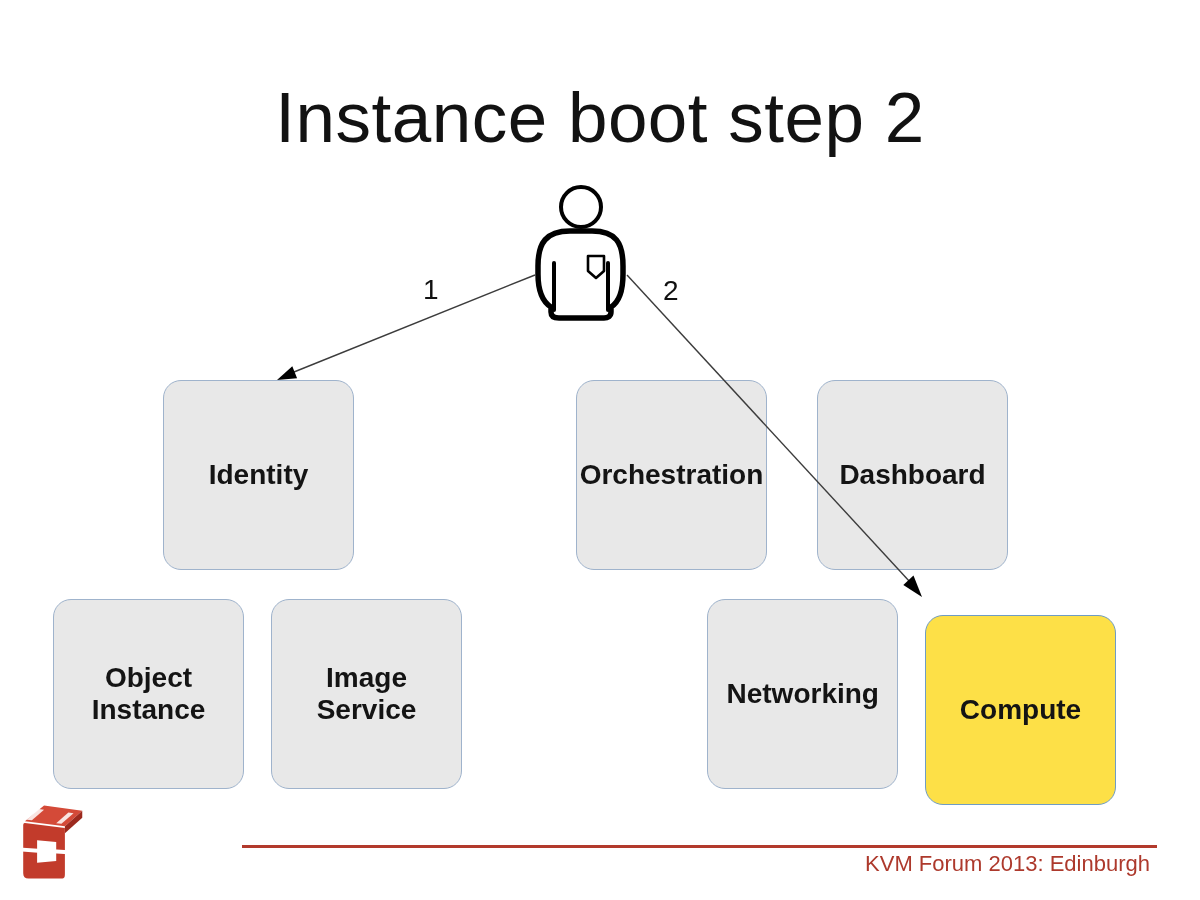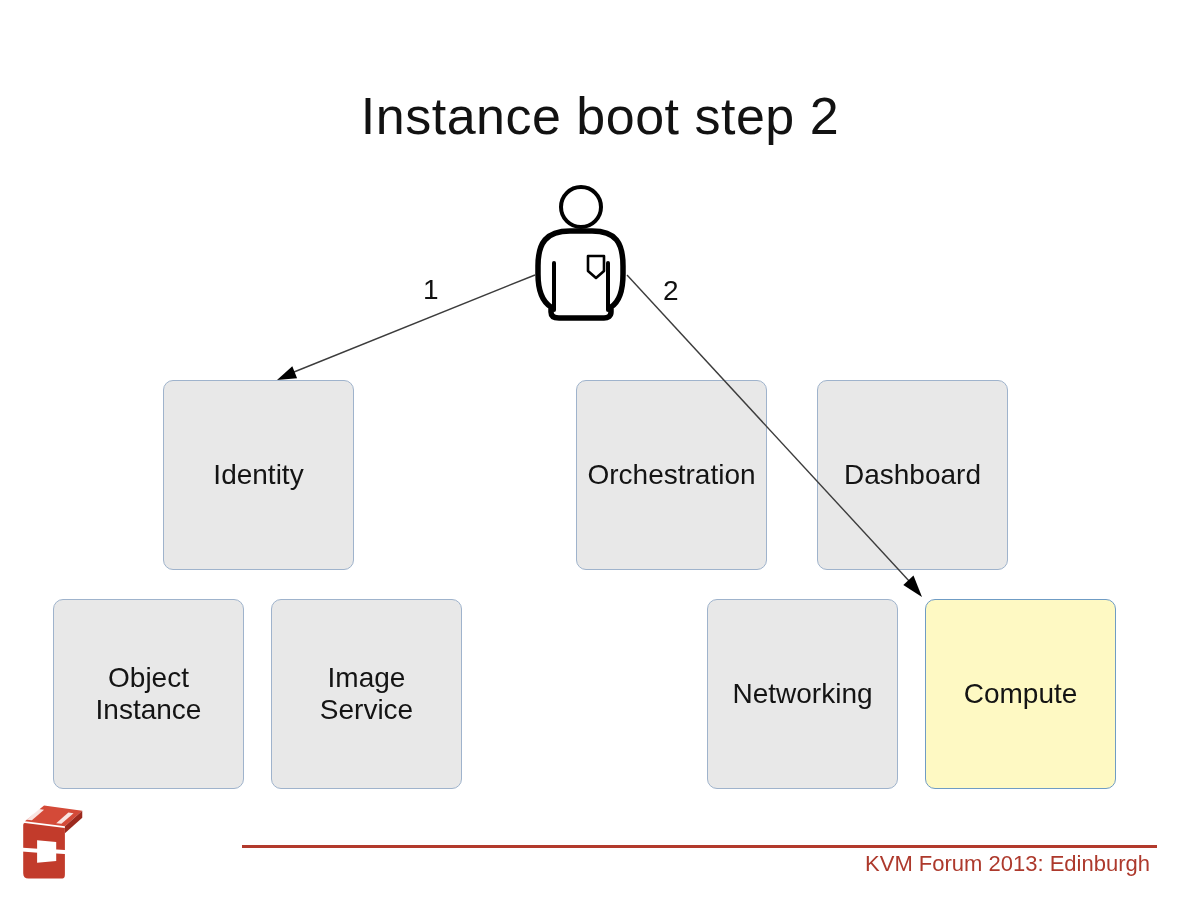--- a/index.html
+++ b/index.html
@@ -1,32 +1,32 @@
 <!DOCTYPE html>
 <html><head>
 <meta charset="utf-8">
 <style>
   html,body{margin:0;padding:0;background:#fff;}
   .slide{
     position:relative;width:1200px;height:900px;background:#ffffff;
     font-family:"Liberation Sans",sans-serif;overflow:hidden;
   }
   .title{
-    position:absolute;left:0;right:0;top:82px;margin:8px;
-    text-align:center;font-size:52px;font-weight:400;color:#121212;
+    position:absolute;left:0;right:0;top:82px;margin:0;
+    text-align:center;font-size:71px;font-weight:400;color:#121212;
     line-height:1;letter-spacing:.5px;
   }
   
   .box{
     position:absolute;width:191px;height:190px;box-sizing:border-box;
-    background:#e8e8e8;border:1.5px solid #9fb3cc;border-radius:10px;
+    background:#e8e8e8;border:1.5px solid #9fb3cc;border-radius:18px;
     display:flex;align-items:center;justify-content:center;text-align:center;
-    font-size:28px;color:#141414;z-index:1;
+    font-size:28px;color:#141414;z-index:1;font-weight:bold;
   }
-  .box.blue{background:#fef9c3;border-color:#6f9cc4;}
+  .box.blue{background:#fde047;border-color:#6f9cc4;margin-top:16px;}
   .box .box-label{line-height:1.16;}
   .box.nowrap .box-label{white-space:nowrap;}
   .box.wrap .box-label{max-width:152px;}
   
   .overlay{position:absolute;left:0;top:0;z-index:5;pointer-events:none;}
   .step-label{position:absolute;font-size:28px;color:#111;z-index:6;line-height:1;}
   #step1{left:423px;top:276px;}
   #step2{left:663px;top:277px;}
   
   .rule{position:absolute;left:242px;top:845px;width:915px;height:3px;background:#b23a2c;z-index:2;}

